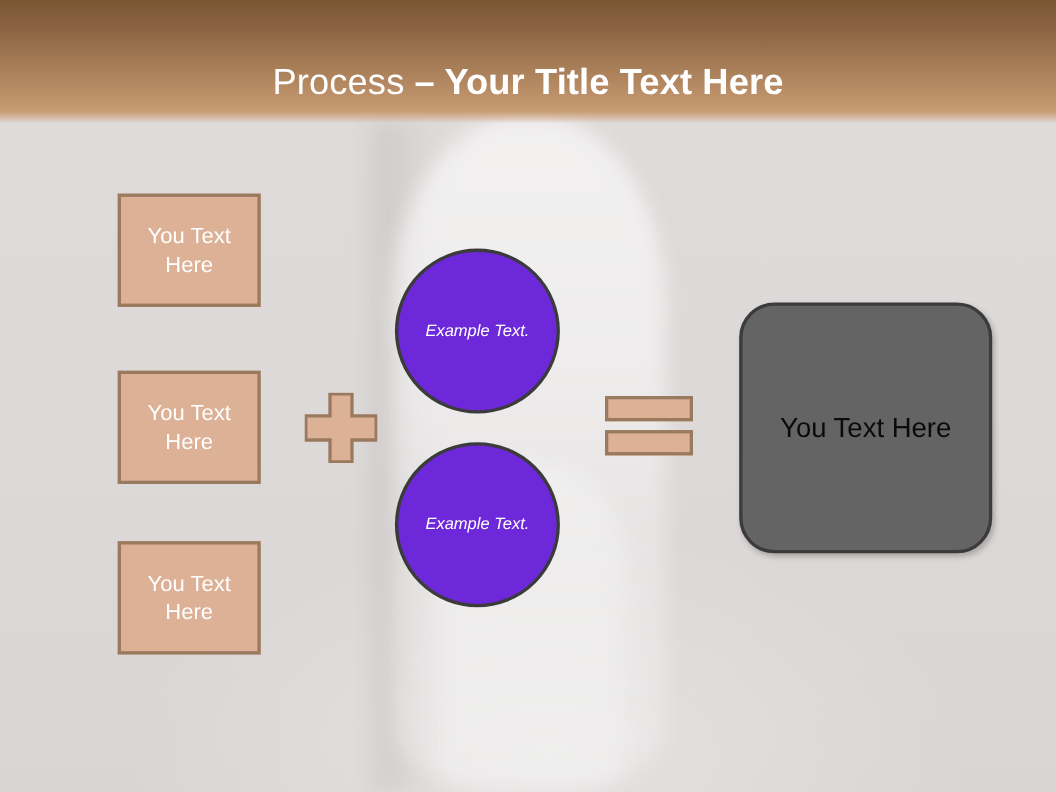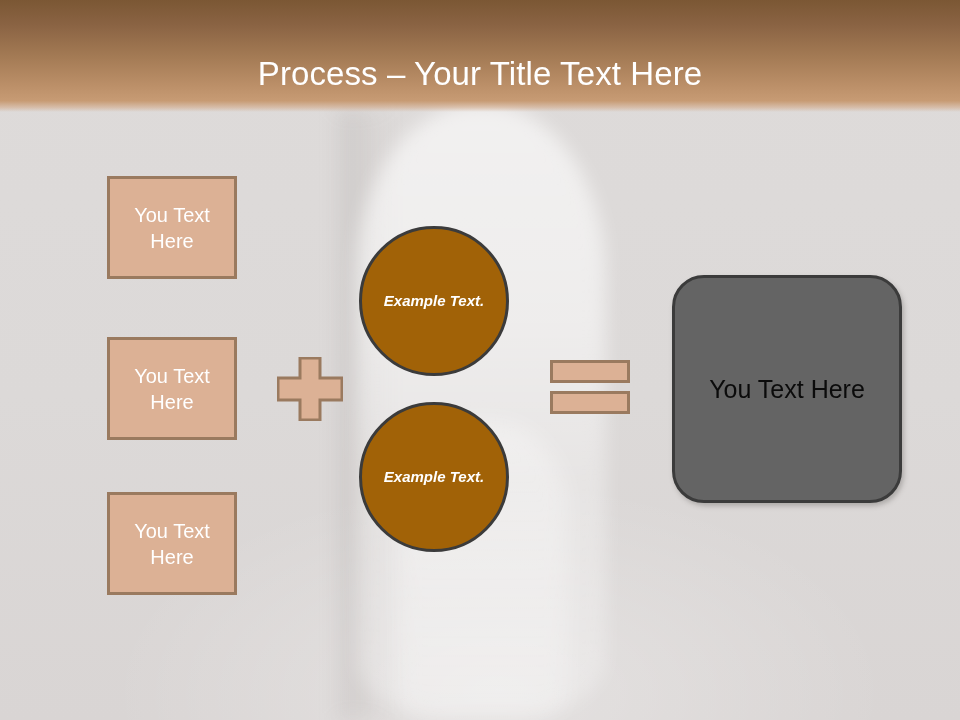--- a/index.html
+++ b/index.html
@@ -76,21 +76,21 @@
     top: 54px;
     width: 960px;
     text-align: center;
     color: #ffffff;
     font-size: 33px;
     line-height: 40px;
     letter-spacing: 0.1px;
     white-space: nowrap;
   }
   .slide-title .t-bold { font-weight: normal; }
-  .slide-title .t-rest { font-weight: normal; }
+  .slide-title .t-rest { font-weight: bold; }
 
   
   .tan-box {
     position: absolute;
     width: 130px;
     height: 103px;
     background: #dcb195;
     border: 3px solid #9a7a5f;
     box-sizing: border-box;
     color: #ffffff;
@@ -114,27 +114,27 @@
     height: 64px;
   }
   .plus-op svg { display: block; }
 
   
   .gray-circle {
     position: absolute;
     width: 150px;
     height: 150px;
     border-radius: 50%;
-    background: #a16207;
+    background: #6d28d9;
     border: 3px solid #3b3b3b;
     box-sizing: border-box;
     color: #ffffff;
     font-size: 15px;
     line-height: 22px;
-    font-weight: bold;
+    font-weight: normal;
     font-style: italic;
     display: flex;
     align-items: center;
     justify-content: center;
     text-align: center;
   }
   .gray-circle-1 { left: 359px; top: 226px; }
   .gray-circle-2 { left: 359px; top: 402px; }
 
   

